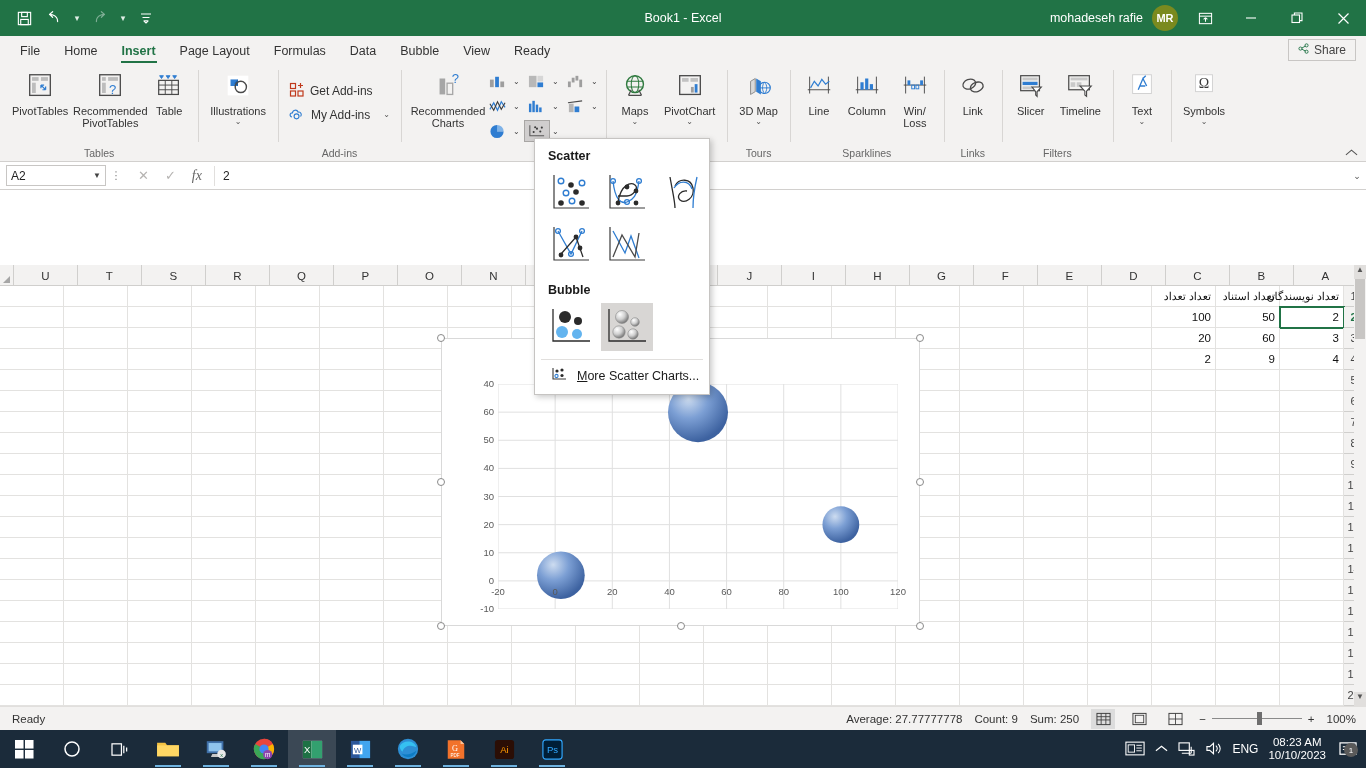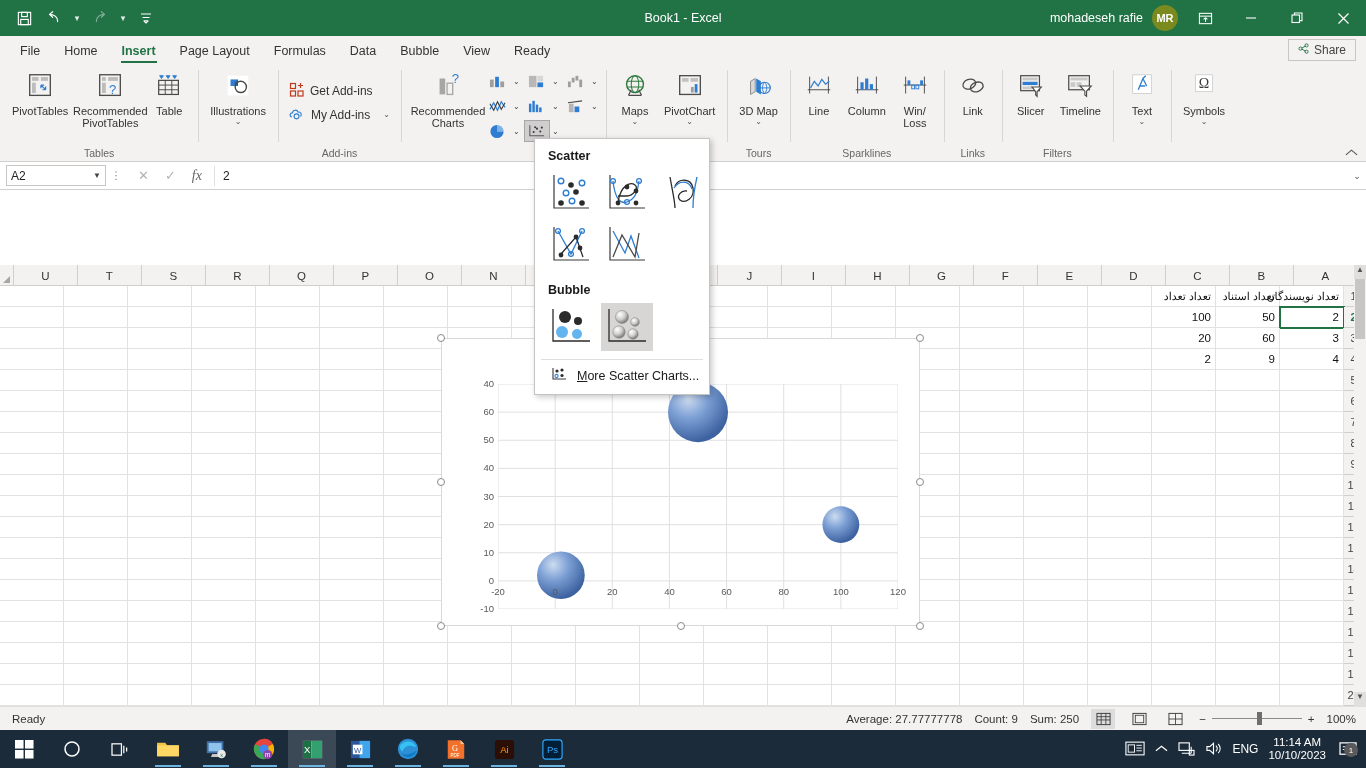--- a/index.html
+++ b/index.html
@@ -1523,21 +1523,21 @@
         </svg>
     </span>
     <span>
       <svg width="17" height="15" viewBox="0 0 18 16">
           <path d="M2 6 H5 L9 2.5 V13.5 L5 10 H2 Z" fill="none" stroke="#fff" stroke-width="1.2"></path>
           <path d="M11.5 5 C13.5 7, 13.5 9, 11.5 11 M14 3 C17 6.5, 17 9.5, 14 13" fill="none" stroke="#fff" stroke-width="1.1"></path>
         </svg>
     </span>
     <span style="font-size:12px">ENG</span>
     <span class="clock">
-      <div>11:14 AM</div>
+      <div>08:23 AM</div>
       <div>10/10/2023</div>
     </span>
     <span style="position:relative;width:24px;height:24px;display:flex;align-items:center;justify-content:center">
       <svg width="19" height="17" viewBox="0 0 20 18">
           <rect x="1" y="2" width="17" height="12" fill="none" stroke="#fff" stroke-width="1.3"></rect>
           <path d="M4 6 H15 M4 9 H12" stroke="#fff" stroke-width="1.1"></path>
         </svg>
       <span class="badge">1</span>
     </span>
   </div>

